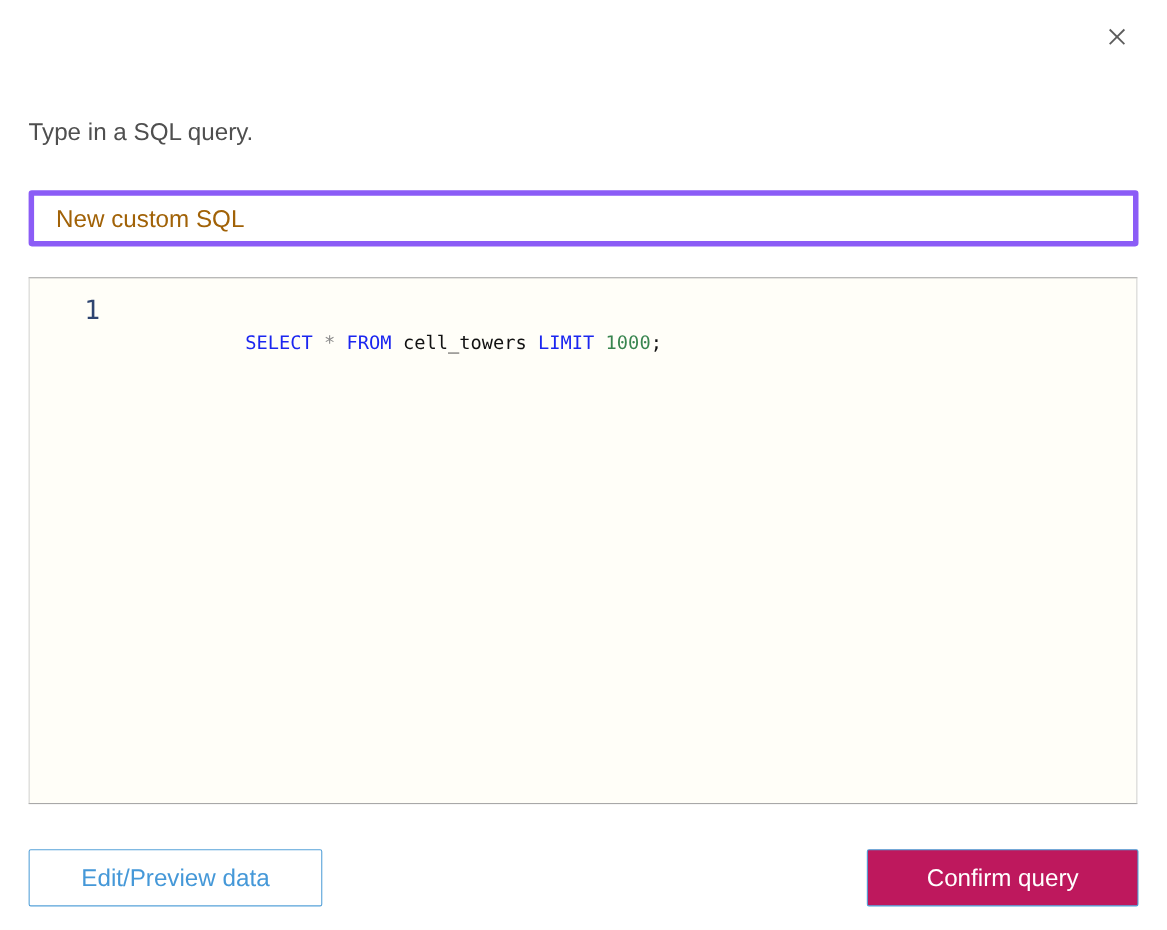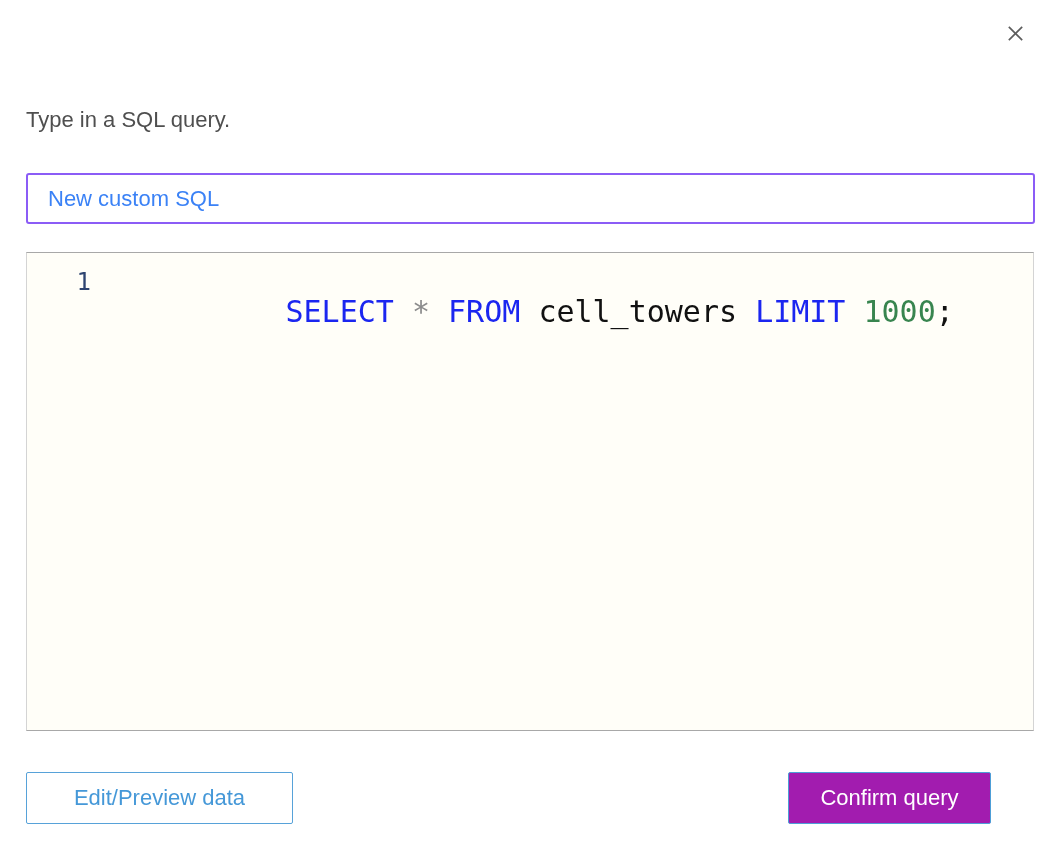--- a/index.html
+++ b/index.html
@@ -29,25 +29,25 @@
   }
   .dialog-subtitle {
     position: absolute; left: 26px; top: 86px;
     font-size: 22px; line-height: 28px;
     color: #4f4f4f;
     margin-top: 20px;
   }
   .name-input {
     position: absolute; left: 26px; top: 173px;
     width: 1009px; height: 51px;
-    border: 2px solid #8b5cf6; border-radius: 3px;
+    border: 5px solid #8b5cf6; border-radius: 3px;
     background: #ffffff;
     padding: 0 20px;
     font-family: "Liberation Sans", sans-serif;
-    font-size: 22px; color: #3b82f6;
+    font-size: 22px; color: #a16207;
     outline: none;
   }
   .sql-editor {
     position: absolute; left: 26px; top: 252px;
     width: 1008px; height: 479px;
     background: #fffef8;
     border: 1px solid #d4d4d4;
     border-top-color: #a8a8a8;
     border-bottom-color: #a8a8a8;
     font-family: "DejaVu Sans Mono", monospace;
@@ -59,21 +59,21 @@
   }
   .gutter {
     width: 64px;
     text-align: right;
     color: #2e4470;
     font-size: 24px; line-height: 30px;
     user-select: none;
   }
   .code-line {
     padding-left: 50px;
-    font-size: 30px; line-height: 30px;
+    font-size: 17px; line-height: 30px;
     white-space: pre;
     color: #111111;
   }
   .tok[data-type="keyword"]   { color: #1b26f0; }
   .tok[data-type="operator"]  { color: #8c8c8c; }
   .tok[data-type="number"]    { color: #38854f; }
   .tok[data-type="identifier"],
   .tok[data-type="plain"]     { color: #111111; }
 
   .footer-btn {
@@ -85,22 +85,22 @@
     cursor: pointer;
     display: flex; align-items: center; justify-content: center;
   }
   .btn-secondary {
     left: 26px; width: 267px;
     background: #ffffff;
     border: 1px solid #57a2d9;
     color: #4598d8;
   }
   .btn-primary {
-    left: 788px; width: 203px;
-    background: #a21caf;
+    left: 788px; width: 247px;
+    background: #be185d;
     border: 1px solid #4d9ed7;
     color: #ffffff;
   }
 </style>
 </head>
 <body>
 
 <div class="dialog">
 
 

